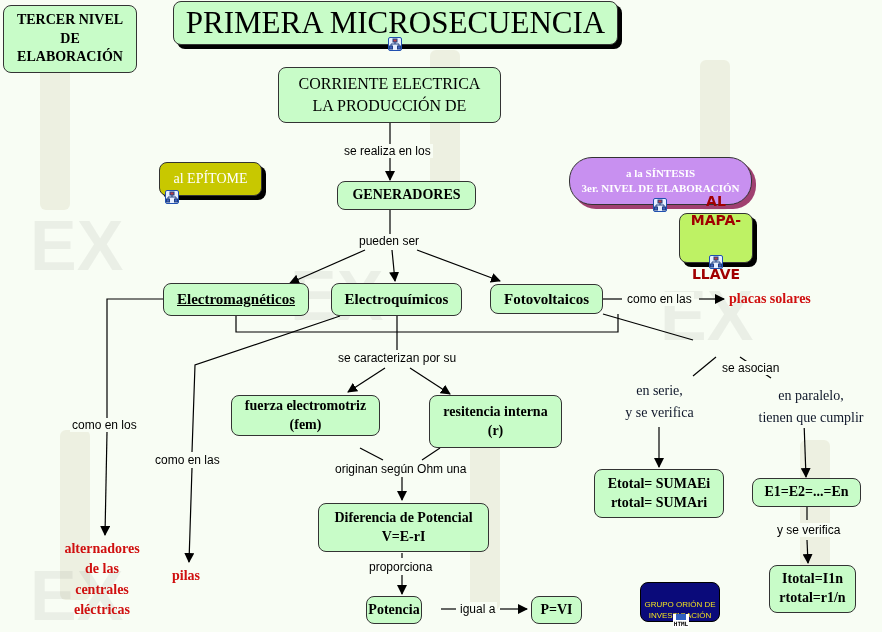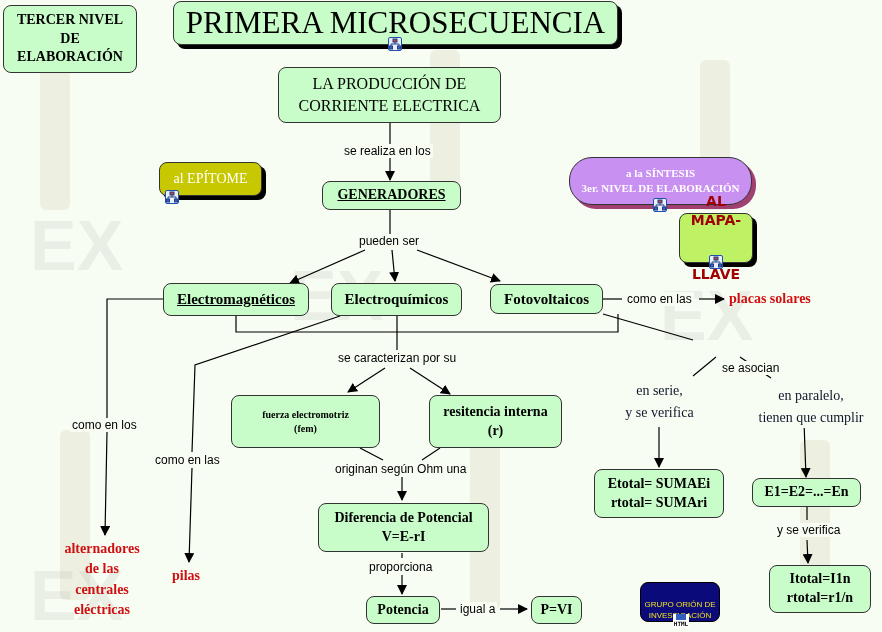--- a/index.html
+++ b/index.html
@@ -104,22 +104,22 @@
         <line x1="2" y1="6" x2="10" y2="6"></line>
         <line x1="2" y1="6" x2="2" y2="8"></line>
         <line x1="10" y1="6" x2="10" y2="8"></line>
         <rect x="0.5" y="8" width="3" height="3" fill="#4060c0"></rect>
         <rect x="8.5" y="8" width="3" height="3" fill="#4060c0"></rect>
       </g>
     </svg>
 </div>
 
 <div class="node" style="left:278px;top:67px;width:223px;height:56px;font-size:16px;font-weight:normal;">
+  <span>CORRIENTE ELECTRICA</span>
   <span>LA PRODUCCIÓN DE</span>
-  <span>CORRIENTE ELECTRICA</span>
 </div>
 
 <span class="lbl" style="left:342px;top:144px;">se realiza en los</span>
 
 <div class="node shadow" style="left:121px;top:162px;width:103px;height:34px;background:#c8c800;color:#fff;font-size:14px;font-weight:normal;margin-left:38px;">
   <span>al EPÍTOME</span>
 </div>
 <div class="mapicon" style="left:165px;top:190px;">
   <svg width="12" height="12" viewBox="0 0 12 12">
       <g stroke="#204080" fill="#c04040" stroke-width="1">
@@ -127,21 +127,21 @@
         <line x1="6" y1="4" x2="6" y2="6"></line>
         <line x1="2" y1="6" x2="10" y2="6"></line>
         <line x1="2" y1="6" x2="2" y2="8"></line>
         <line x1="10" y1="6" x2="10" y2="8"></line>
         <rect x="0.5" y="8" width="3" height="3" fill="#4060c0"></rect>
         <rect x="8.5" y="8" width="3" height="3" fill="#4060c0"></rect>
       </g>
     </svg>
 </div>
 
-<div class="node" style="left:322px;top:181px;width:139px;height:29px;font-size:14px;text-decoration:underline;">
+<div class="node" style="left:337px;top:181px;width:139px;height:29px;font-size:14px;">
   <span>GENERADORES</span>
 </div>
 <span class="lbl" style="left:357px;top:234px;">pueden ser</span>
 
 <div class="node shadow" style="left:569px;top:157px;width:183px;height:48px;background:#c890f0;color:#fff;font-size:11px;box-shadow:4px 4px 0 #a04070;border-radius:23px;">
   <span>a la SÍNTESIS</span>
   <span>3er. NIVEL DE ELABORACIÓN</span>
 </div>
 <div class="mapicon" style="left:653px;top:198px;">
   <svg width="12" height="12" viewBox="0 0 12 12">
@@ -195,37 +195,37 @@
 <span class="lbl" style="left:153px;top:453px;">como en las</span>
 
 <div class="plain red" style="left:52px;top:539px;width:100px;">
   <div>alternadores</div>
   <div>de las</div>
   <div>centrales</div>
   <div>eléctricas</div>
 </div>
 <span class="plain red" style="left:172px;top:566px;">pilas</span>
 
-<div class="node" style="left:231px;top:395px;width:149px;height:53px;font-size:10px;">
+<div class="node" style="left:231px;top:395px;width:149px;height:41px;font-size:14px;">
   <span>fuerza electromotriz</span>
   <span>(fem)</span>
 </div>
 <div class="node" style="left:429px;top:395px;width:133px;height:53px;font-size:14px;">
   <span>resitencia interna</span>
   <span>(r)</span>
 </div>
 <span class="lbl" style="left:333px;top:462px;">originan según Ohm una</span>
 
 <div class="node" style="left:318px;top:503px;width:171px;height:49px;font-size:14px;">
   <span>Diferencia de Potencial</span>
   <span>V=E-rI</span>
 </div>
 <span class="lbl" style="left:367px;top:560px;">proporciona</span>
 
-<div class="node" style="left:366px;top:596px;width:74px;height:28px;font-size:14px;">
+<div class="node" style="left:366px;top:596px;width:56px;height:28px;font-size:14px;">
   <span>Potencia</span>
 </div>
 <span class="lbl" style="left:458px;top:602px;">igual a</span>
 <div class="node" style="left:531px;top:596px;width:51px;height:28px;font-size:14px;">
   <span>P=VI</span>
 </div>
 
 <div class="serif-lbl" style="left:612px;top:380px;width:95px;">
   <div>en serie,</div>
   <div>y se verifica</div>
@@ -236,21 +236,21 @@
 </div>
 
 <div class="node" style="left:594px;top:469px;width:130px;height:49px;font-size:14px;">
   <span>Etotal= SUMAEi</span>
   <span>rtotal= SUMAri</span>
 </div>
 <div class="node" style="left:752px;top:478px;width:109px;height:29px;font-size:14px;">
   <span>E1=E2=...=En</span>
 </div>
 <span class="lbl" style="left:775px;top:523px;">y se verifica</span>
-<div class="node" style="left:769px;top:565px;width:102px;height:48px;font-size:14px;align-items:center;">
+<div class="node" style="left:769px;top:565px;width:87px;height:48px;font-size:14px;align-items:center;">
   <span>Itotal=I1n</span>
   <span>rtotal=r1/n</span>
 </div>
 
 <div class="node" style="left:640px;top:582px;width:80px;height:40px;background:#0a0a7a;border-color:#000;color:#f0e020;font-family:'Liberation Sans', sans-serif;font-size:8px;font-weight:normal;line-height:1.3;justify-content:flex-end;padding-top:6px;">
   <span>GRUPO ORIÓN DE</span>
   <span>INVESTIGACIÓN</span>
 </div>
 <div style="position:absolute;left:673px;top:614px;width:16px;height:14px;background:#fff;font-family:'DejaVu Sans Mono', monospace;font-size:6px;font-weight:bold;color:#000;text-align:center;line-height:7px;">
   <div style="height:6px;background:#3060c0;margin:0 3px;"></div>

